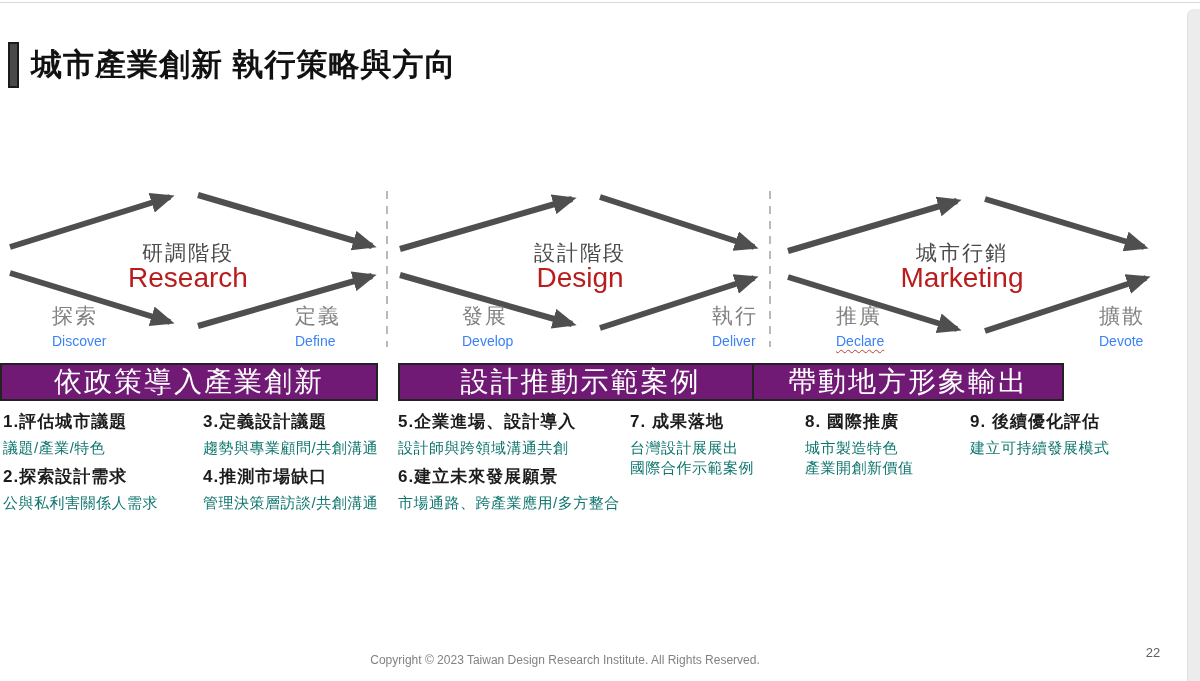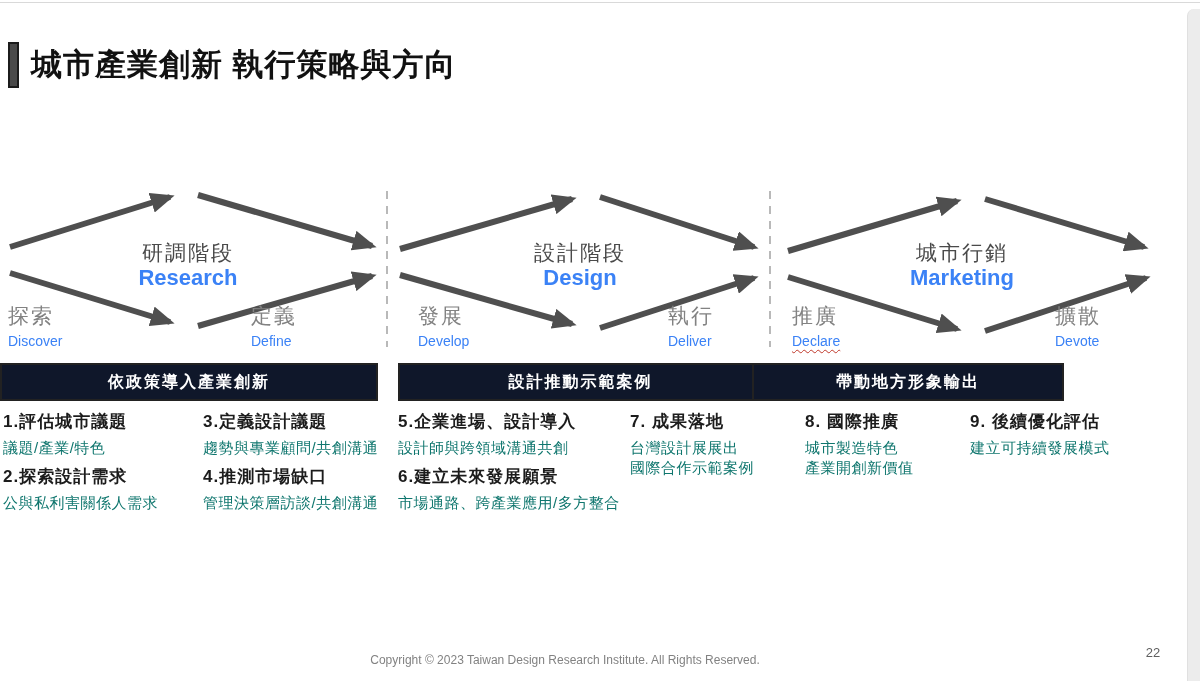--- a/index.html
+++ b/index.html
@@ -16,31 +16,31 @@
     background:#4a4a4a; border:2px solid #1c1c1c; }
   .page-title { position:absolute; left:31px; top:44px; font-size:31px; font-weight:700;
     color:#111; letter-spacing:1px; white-space:nowrap; }
 
   
   svg.diamonds { position:absolute; left:0; top:0; width:1200px; height:681px; pointer-events:none; }
 
   
   .phase-label { position:absolute; width:220px; text-align:center; }
   .phase-label .zh { font-size:21px; color:#4a4a4a; letter-spacing:2px; line-height:24px; }
-  .phase-label .en { font-size:22px; font-weight:700; color:#3b82f6; line-height:25px; }
+  .phase-label .en { font-size:28px; font-weight:400; color:#b91c1c; line-height:25px; }
 
   
-  .stage { position:absolute; white-space:nowrap; }
+  .stage { position:absolute; white-space:nowrap;margin-left:44px; }
   .stage .zh { font-size:21px; color:#828282; letter-spacing:2px; line-height:26px; }
   .stage .en { font-size:14px; font-weight:400; color:#3b82f6; line-height:25px; }
   .stage .en.misspelled { text-decoration:underline wavy #c0392b 1px; text-underline-offset:3px; }
 
   
-  .banner { position:absolute; top:363px; height:38px; background:#0f172a;
-    border:2px solid #222; color:#fff; font-size:16px; font-weight:700;
+  .banner { position:absolute; top:363px; height:38px; background:#701a75;
+    border:2px solid #222; color:#fff; font-size:28px; font-weight:400;
     letter-spacing:2px; display:flex; align-items:center; justify-content:center; }
 
   
   .col { position:absolute; top:410px; }
   .item-title { font-size:17px; font-weight:700; color:#1c1c1c; letter-spacing:1px;
     line-height:23px; margin-bottom:5px; white-space:nowrap; }
   .item-sub { font-size:15px; color:#0f766e; letter-spacing:0.5px;
     line-height:20px; margin-bottom:7px; white-space:nowrap; }
   .col.tight .item-sub { margin-bottom:0; }
 

